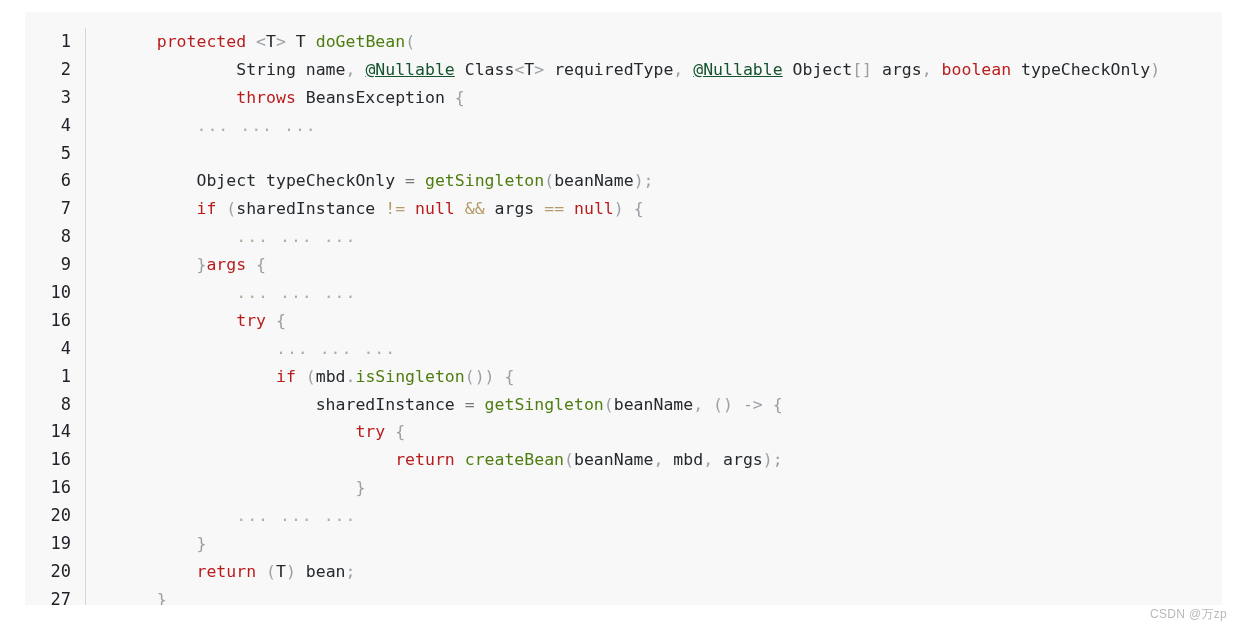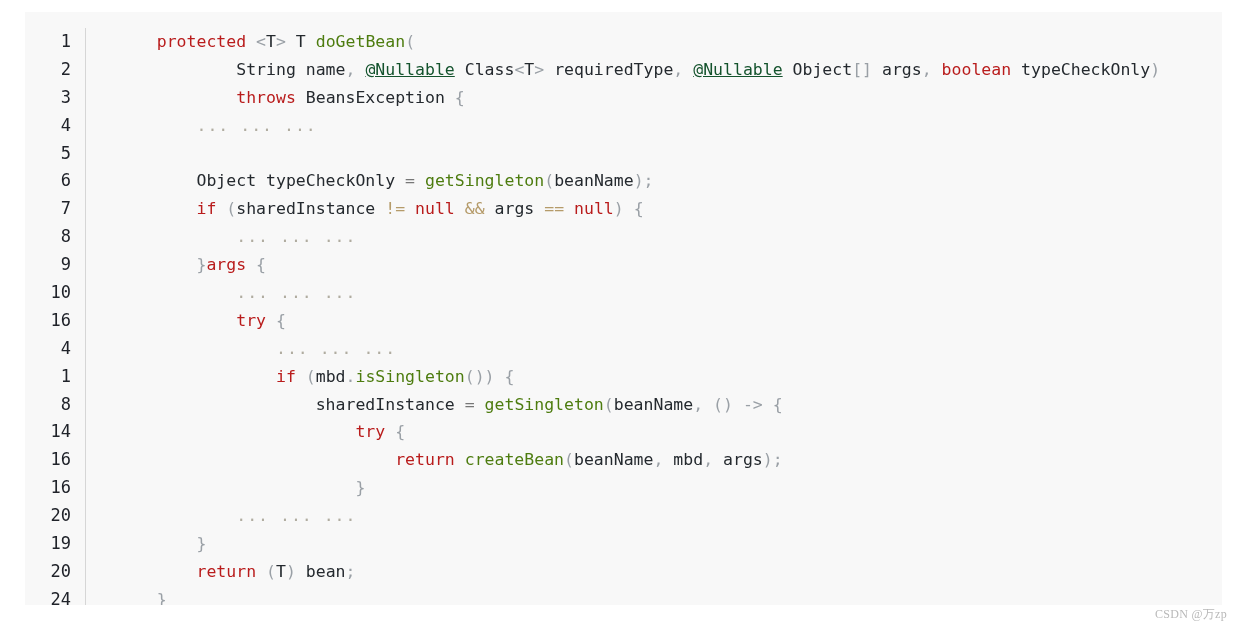--- a/index.html
+++ b/index.html
@@ -81,21 +81,21 @@
   .pun  { color: #9aa0a6; }          
   .op   { color: #b59b6a; }          
   .eq   { color: #777777; }          
   .txt  { color: #24292e; }          
   .dots { color: #b0aca0; letter-spacing: 1px; }
 
   #watermark {
     position: absolute;
     right: 10px;
     bottom: 8px;
-    font-family: Liberation Serif, serif;
+    font-family: Liberation Sans, sans-serif;
     font-size: 12px;
     color: #b9b9b9;
     letter-spacing: 0.3px;
     user-select: none;
   }
 </style>
 </head>
 <body>
 
 <div id="page">
@@ -115,19 +115,19 @@
         <div class="code-line"><div class="gutter">16</div><div class="rail"></div><div class="code-text"><span class="txt">            </span><span class="kw">try</span><span class="txt"> </span><span class="pun">{</span></div></div>
         <div class="code-line"><div class="gutter">4</div><div class="rail"></div><div class="code-text"><span class="txt">                </span><span class="dots">... ... ...</span></div></div>
         <div class="code-line"><div class="gutter">1</div><div class="rail"></div><div class="code-text"><span class="txt">                </span><span class="kw">if</span><span class="txt"> </span><span class="pun">(</span><span class="txt">mbd</span><span class="pun">.</span><span class="fn">isSingleton</span><span class="pun">()) {</span></div></div>
         <div class="code-line"><div class="gutter">8</div><div class="rail"></div><div class="code-text"><span class="txt">                    </span><span class="txt">sharedInstance </span><span class="eq">=</span><span class="txt"> </span><span class="fn">getSingleton</span><span class="pun">(</span><span class="txt">beanName</span><span class="pun">, () -&gt; {</span></div></div>
         <div class="code-line"><div class="gutter">14</div><div class="rail"></div><div class="code-text"><span class="txt">                        </span><span class="kw">try</span><span class="txt"> </span><span class="pun">{</span></div></div>
         <div class="code-line"><div class="gutter">16</div><div class="rail"></div><div class="code-text"><span class="txt">                            </span><span class="kw">return</span><span class="txt"> </span><span class="fn">createBean</span><span class="pun">(</span><span class="txt">beanName</span><span class="pun">,</span><span class="txt"> mbd</span><span class="pun">,</span><span class="txt"> args</span><span class="pun">);</span></div></div>
         <div class="code-line"><div class="gutter">16</div><div class="rail"></div><div class="code-text"><span class="txt">                        </span><span class="pun">}</span></div></div>
         <div class="code-line"><div class="gutter">20</div><div class="rail"></div><div class="code-text"><span class="txt">            </span><span class="dots">... ... ...</span></div></div>
         <div class="code-line"><div class="gutter">19</div><div class="rail"></div><div class="code-text"><span class="txt">        </span><span class="pun">}</span></div></div>
         <div class="code-line"><div class="gutter">20</div><div class="rail"></div><div class="code-text"><span class="txt">        </span><span class="kw">return</span><span class="txt"> </span><span class="pun">(</span><span class="txt">T</span><span class="pun">)</span><span class="txt"> bean</span><span class="pun">;</span></div></div>
-        <div class="code-line"><div class="gutter">24</div><div class="rail"></div><div class="code-text"><span class="txt">    </span><span class="pun">}</span></div></div>
+        <div class="code-line"><div class="gutter">27</div><div class="rail"></div><div class="code-text"><span class="txt">    </span><span class="pun">}</span></div></div>
       </div>
   </div>
 
   <div id="watermark">CSDN @万zp</div>
 
 </div>
 
 </body></html>

